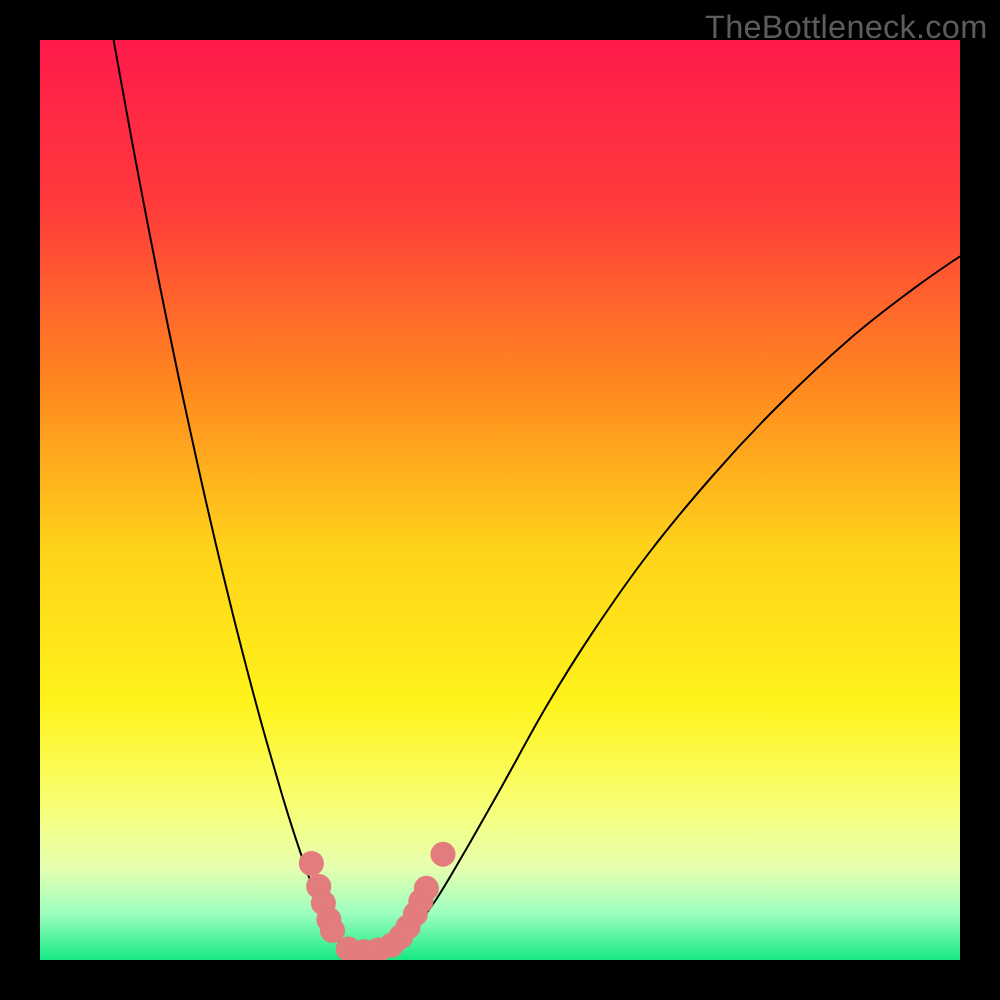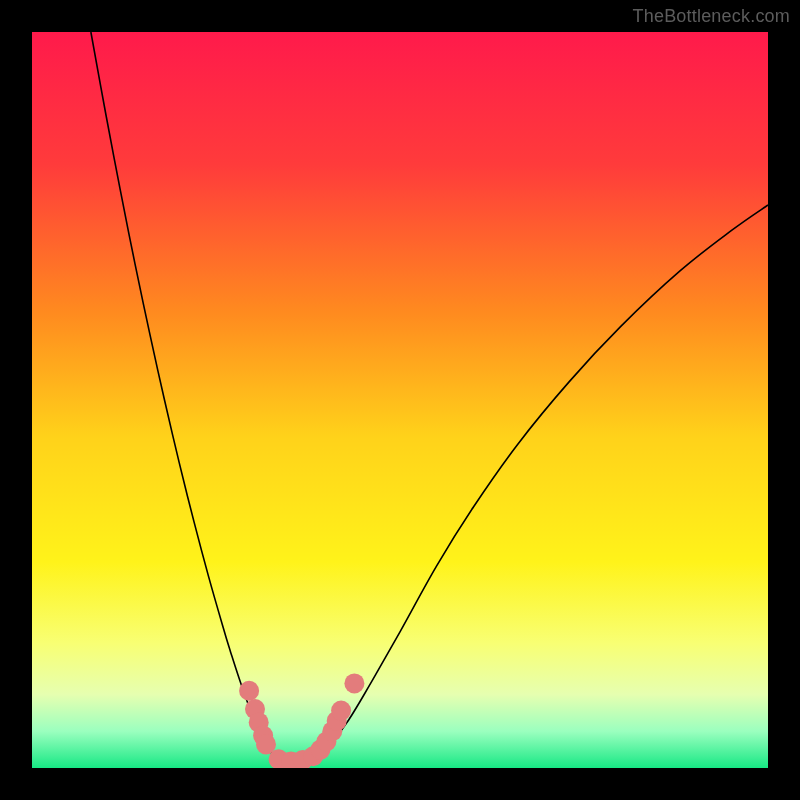--- a/index.html
+++ b/index.html
@@ -23,21 +23,21 @@
     top: 32px;
     width: 736px;
     height: 736px;
     overflow: hidden;
   }
   .watermark {
     position: absolute;
     top: 6px;
     right: 10px;
     color: #5c5c5c;
-    font-size: 18px;
+    font-size: 26px;
     font-weight: 500;
     letter-spacing: 0.2px;
     user-select: none;
   }
   svg { display: block; }
 </style>
 </head>
 <body>
 
 <div class="frame">

